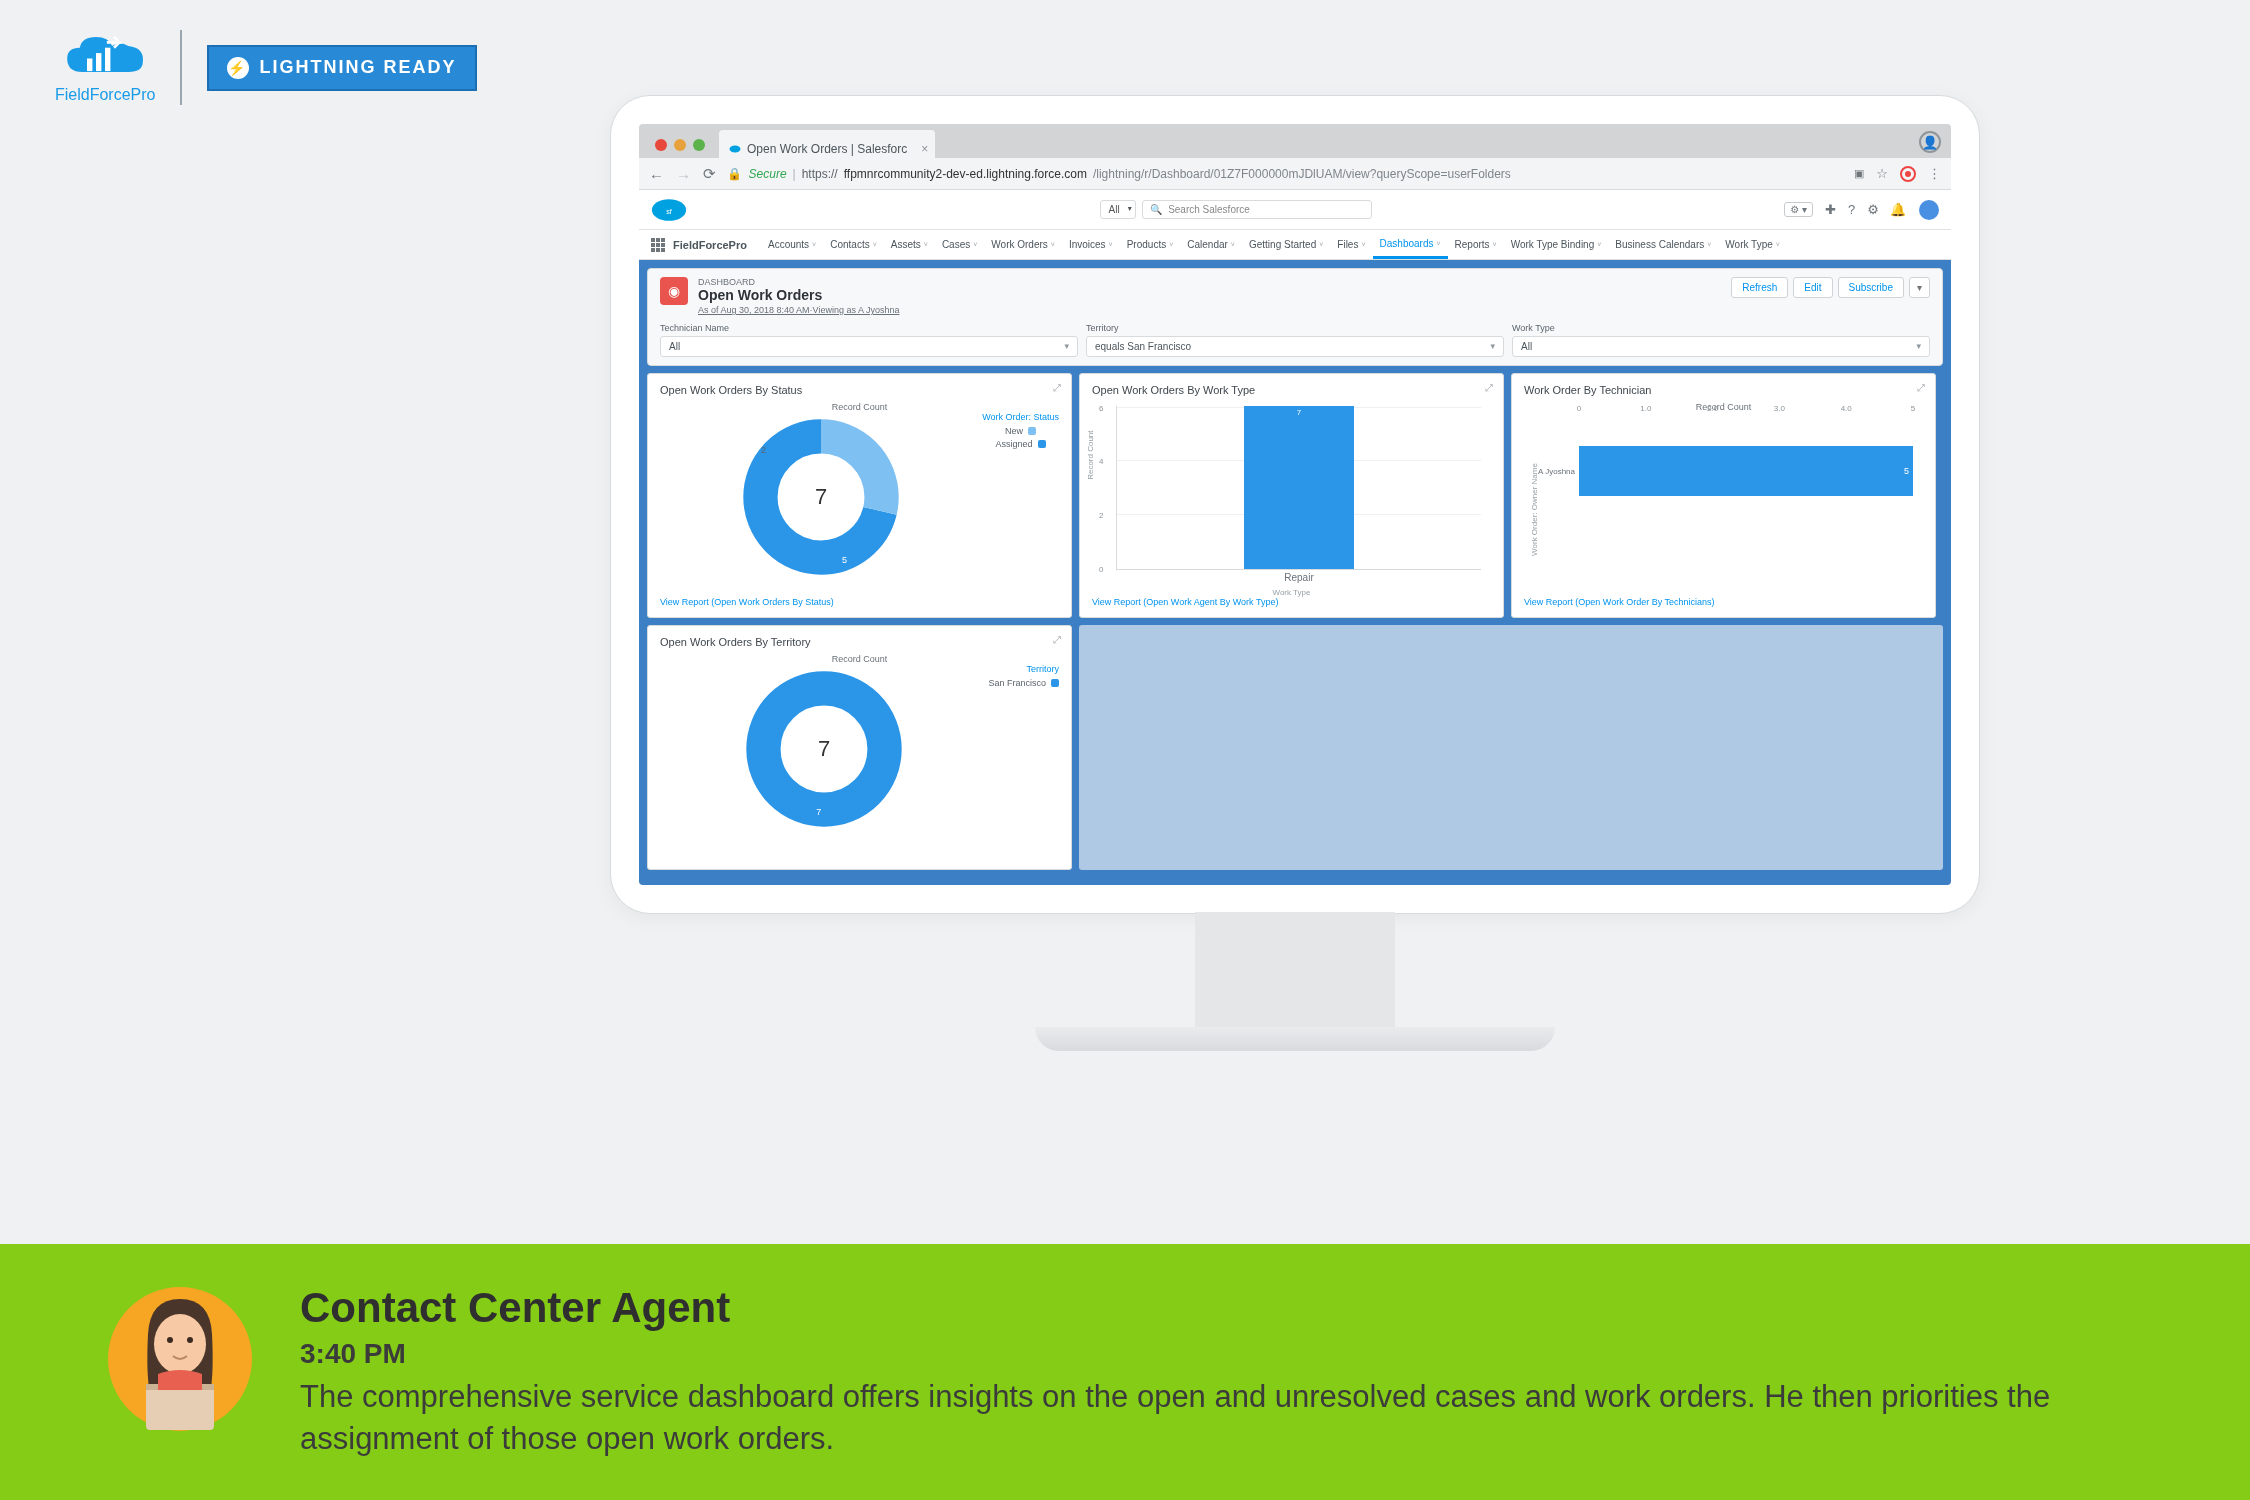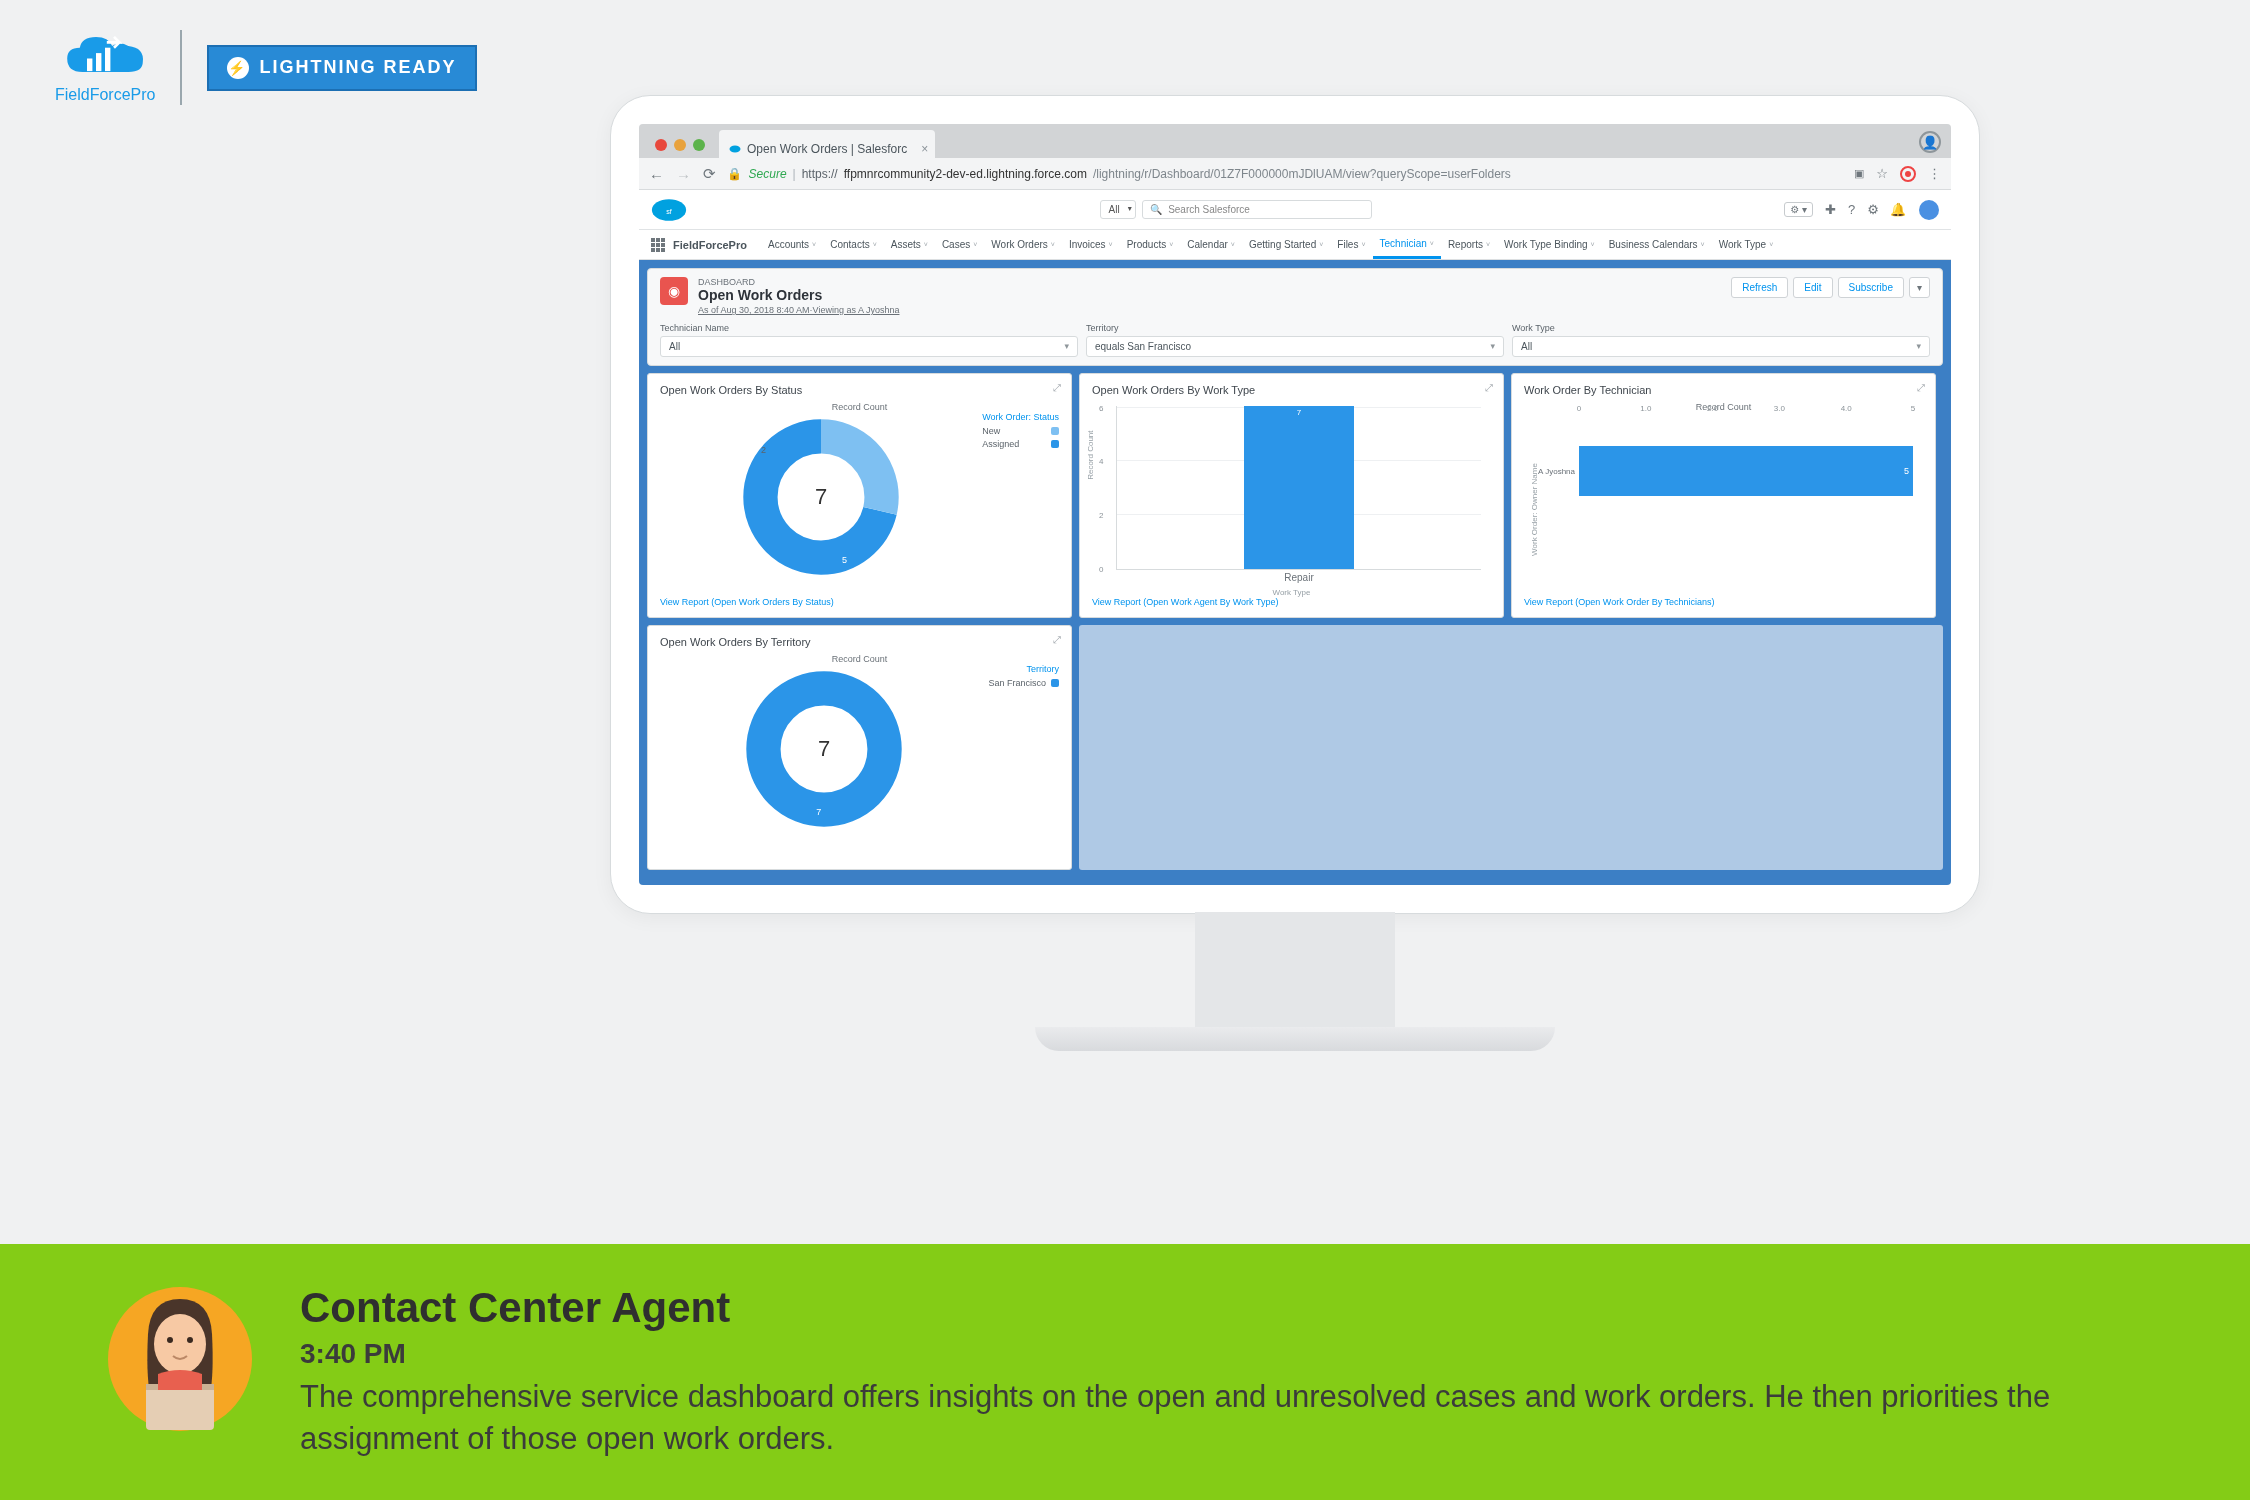--- a/index.html
+++ b/index.html
@@ -78,21 +78,21 @@
 .dfilter .sel::after { content:'▾'; color:#8f969b; font-size:9px; }
 
 .cards-row { display:flex; gap:7px; margin-bottom:7px; }
 .card { background:#fff; border:1px solid #d7dbdd; border-radius:3px; padding:10px 12px; position:relative; width: 425px; height: 245px; display:flex; flex-direction:column; }
 .card .c-title { font-size:11px; color:#3f464d; margin-bottom:6px; }
 .card .expand { position:absolute; top:8px; right:10px; color:#9aa1a7; font-size:10px; cursor:pointer; }
 .card .report-link { font-size:9px; color:#0093ee; cursor:pointer; margin-top:auto; }
 .chart-area { flex:1; display:flex; position:relative; }
 .record-count-lbl { font-size:9px; color:#6a7178; text-align:center; }
 .legend { font-size:9px; color:#5b636a; margin-left:auto; }
-.legend .lrow { display:flex; align-items:center; gap:5px; justify-content:space-between; margin-bottom:3px; }
+.legend .lrow { display:flex; align-items:center; gap:5px; justify-content:center; margin-bottom:3px; }
 .legend .dot { width:8px; height:8px; border-radius:2px; }
 .legend-title { color:#0093ee; font-size:9px; text-align:right; margin-bottom:4px; }
 
 
 .donut-wrap { position:relative; width:160px; height:160px; margin:5px auto 0; }
 .donut-center { position:absolute; inset:0; display:flex; align-items:center; justify-content:center; font-size:22px; font-weight:500; color:#333; }
 .seg-lbl { position:absolute; font-size:9px; color:#fff; }
 
 
 .barchart { flex:1; display:flex; flex-direction:column; }
@@ -258,21 +258,21 @@
             </div>
             <div class="nav-item">
               <span>Getting Started</span>
               <span class="chev">˅</span>
             </div>
             <div class="nav-item">
               <span>Files</span>
               <span class="chev">˅</span>
             </div>
             <div class="nav-item active">
-              <span>Technician</span>
+              <span>Dashboards</span>
               <span class="chev">˅</span>
             </div>
             <div class="nav-item">
               <span>Reports</span>
               <span class="chev">˅</span>
             </div>
             <div class="nav-item">
               <span>Work Type Binding</span>
               <span class="chev">˅</span>
             </div>

